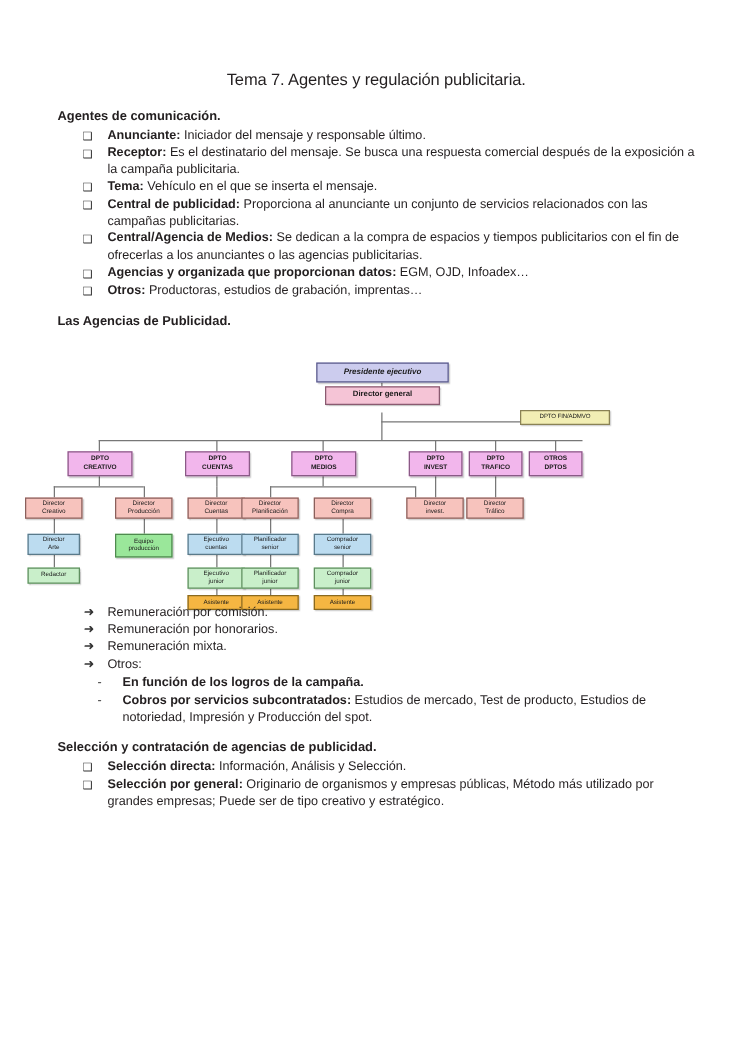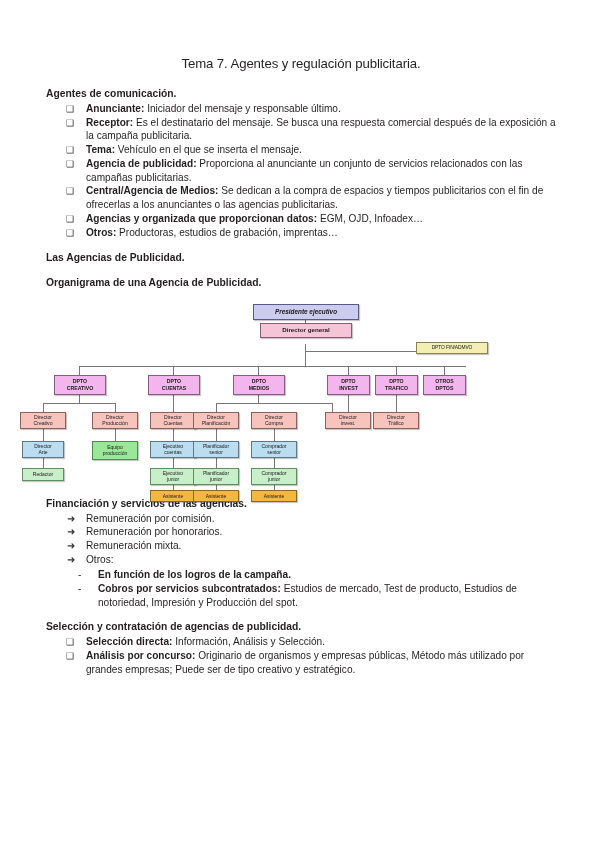--- a/index.html
+++ b/index.html
@@ -145,21 +145,21 @@
     <li>
       <span class="bullet-sq">❑</span>
       <span class="lbl">Receptor</span><span class="lbl">:</span><span> Es el destinatario del mensaje. Se busca una respuesta comercial después de la exposición a la campaña publicitaria.</span>
     </li>
     <li>
       <span class="bullet-sq">❑</span>
       <span class="lbl">Tema</span><span class="lbl">:</span><span> Vehículo en el que se inserta el mensaje.</span>
     </li>
     <li>
       <span class="bullet-sq">❑</span>
-      <span class="lbl">Agencia de publicidad</span><span class="lbl">:</span><span> Proporciona al anunciante un conjunto de servicios relacionados con las campañas publicitarias.</span>
+      <span class="lbl">Central de publicidad</span><span class="lbl">:</span><span> Proporciona al anunciante un conjunto de servicios relacionados con las campañas publicitarias.</span>
     </li>
     <li>
       <span class="bullet-sq">❑</span>
       <span class="lbl">Central/Agencia de Medios</span><span class="lbl">:</span><span> Se dedican a la compra de espacios y tiempos publicitarios con el fin de ofrecerlas a los anunciantes o las agencias publicitarias.</span>
     </li>
     <li>
       <span class="bullet-sq">❑</span>
       <span class="lbl">Agencias y organizada que proporcionan datos</span><span class="lbl">:</span><span> EGM, OJD, Infoadex…</span>
     </li>
     <li>
@@ -167,21 +167,20 @@
       <span class="lbl">Otros</span><span class="lbl">:</span><span> Productoras, estudios de grabación, imprentas…</span>
     </li>
   </ul>
 
   <div class="blank"></div>
 
   <div class="sec-head">Las Agencias de Publicidad.</div>
 
   <div class="blank"></div>
 
-  <div class="sec-head">Organigrama de una Agencia de Publicidad.</div>
 
   <div class="chart-wrap">
     <div class="chart">
 
       <div class="ln v" style="left:259px; top:22px; height:10px;"></div>
       <div class="ln v" style="left:259px; top:46px; height:22px;"></div>
       <div class="ln h" style="left:259px; top:53px; width:142px;"></div>
       <div class="ln v" style="left:401px; top:45px; height:8px;"></div>
 
       <div class="ln h" style="left:33px; top:68px; width:387px;"></div>
@@ -277,21 +276,20 @@
 
       <div class="node n-orange" style="left:104px; top:192px; width:46px; height:12px;">Asistente</div>
       <div class="node n-orange" style="left:147px; top:192px; width:46px; height:12px;">Asistente</div>
       <div class="node n-orange" style="left:205px; top:192px; width:46px; height:12px;">Asistente</div>
 
     </div>
   </div>
 
   <div class="blank"></div>
 
-  <div class="sec-head">Financiación y servicios de las agencias.</div>
   <ul class="lvl1">
     <li>
       <span class="bullet-arrow">➜</span>
       <span>Remuneración por comisión.</span>
     </li>
     <li>
       <span class="bullet-arrow">➜</span>
       <span>Remuneración por honorarios.</span>
     </li>
     <li>
@@ -317,17 +315,17 @@
   <div class="blank"></div>
 
   <div class="sec-head">Selección y contratación de agencias de publicidad.</div>
   <ul class="lvl1">
     <li>
       <span class="bullet-sq">❑</span>
       <span class="lbl">Selección directa</span><span class="lbl">:</span><span> Información, Análisis y Selección.</span>
     </li>
     <li>
       <span class="bullet-sq">❑</span>
-      <span class="lbl">Análisis por concurso</span><span class="lbl">:</span><span> Originario de organismos y empresas públicas, Método más utilizado por grandes empresas; Puede ser de tipo creativo y estratégico.</span>
+      <span class="lbl">Selección por general</span><span class="lbl">:</span><span> Originario de organismos y empresas públicas, Método más utilizado por grandes empresas; Puede ser de tipo creativo y estratégico.</span>
     </li>
   </ul>
 
 </div>
 
 </body></html>

